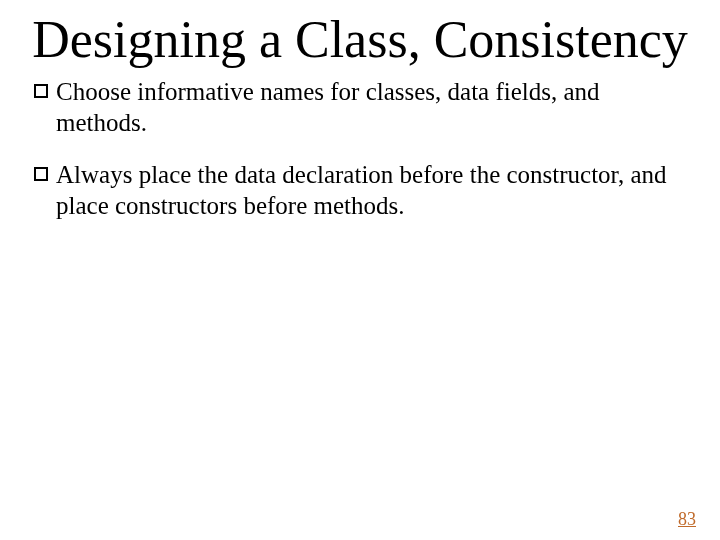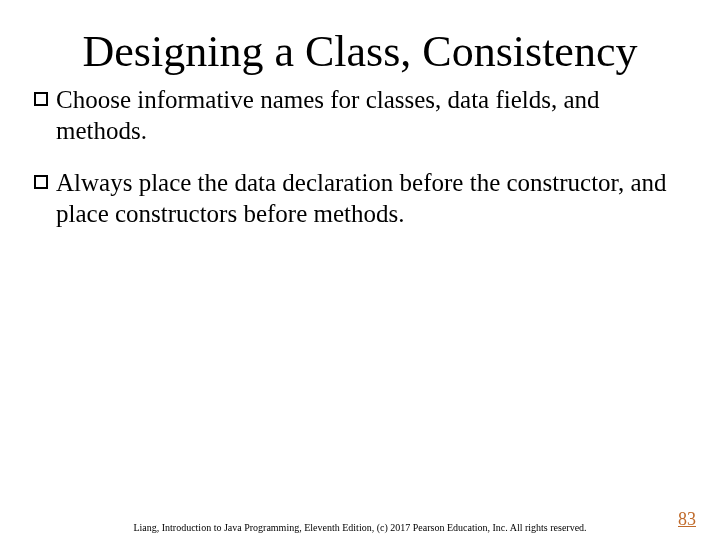--- a/index.html
+++ b/index.html
@@ -13,23 +13,23 @@
     position: relative;
     overflow: hidden;
   }
   .slide {
     width: 720px;
     height: 540px;
     position: relative;
     box-sizing: border-box;
   }
   .title {
-    font-size: 44px;
+    font-size: 52px;
     text-align: center;
-    padding-top: 26px;
+    padding-top: 10px;
     padding-bottom: 8px;
     font-weight: normal;
   }
   .body {
     padding: 0 34px 0 34px;
   }
   .bullet-item {
     display: flex;
     align-items: flex-start;
     font-size: 25px;
@@ -114,16 +114,15 @@
       <line x1="8" y1="50" x2="92" y2="50" stroke="#666" stroke-width="0.8"></line>
       <line x1="50" y1="8" x2="50" y2="92" stroke="#666" stroke-width="0.8"></line>
       <path d="M60 20 Q75 30 72 45 Q85 50 78 65 Q70 72 58 68 Q50 78 42 70 Q55 55 52 40 Q58 30 60 20 Z" fill="#555" opacity="0.8"></path>
       <path d="M25 55 Q30 48 38 52 Q42 60 35 66 Q28 64 25 55 Z" fill="#555" opacity="0.8"></path>
       <path d="M48 6 A46 46 0 0 1 94 52" fill="none" stroke="#333" stroke-width="3"></path>
       <path d="M52 94 A46 46 0 0 1 6 48" fill="none" stroke="#333" stroke-width="3"></path>
       <rect x="40" y="92" width="20" height="6" fill="#333"></rect>
     </svg>
   </div>
 
-  <div class="footer">Liang, Introduction to Java Programming, Eleventh Edition, (c) 2017 Pearson Education, Inc. All rights reserved.</div>
   <div class="page-num">83</div>
 
 </div>
 
 </body></html>

